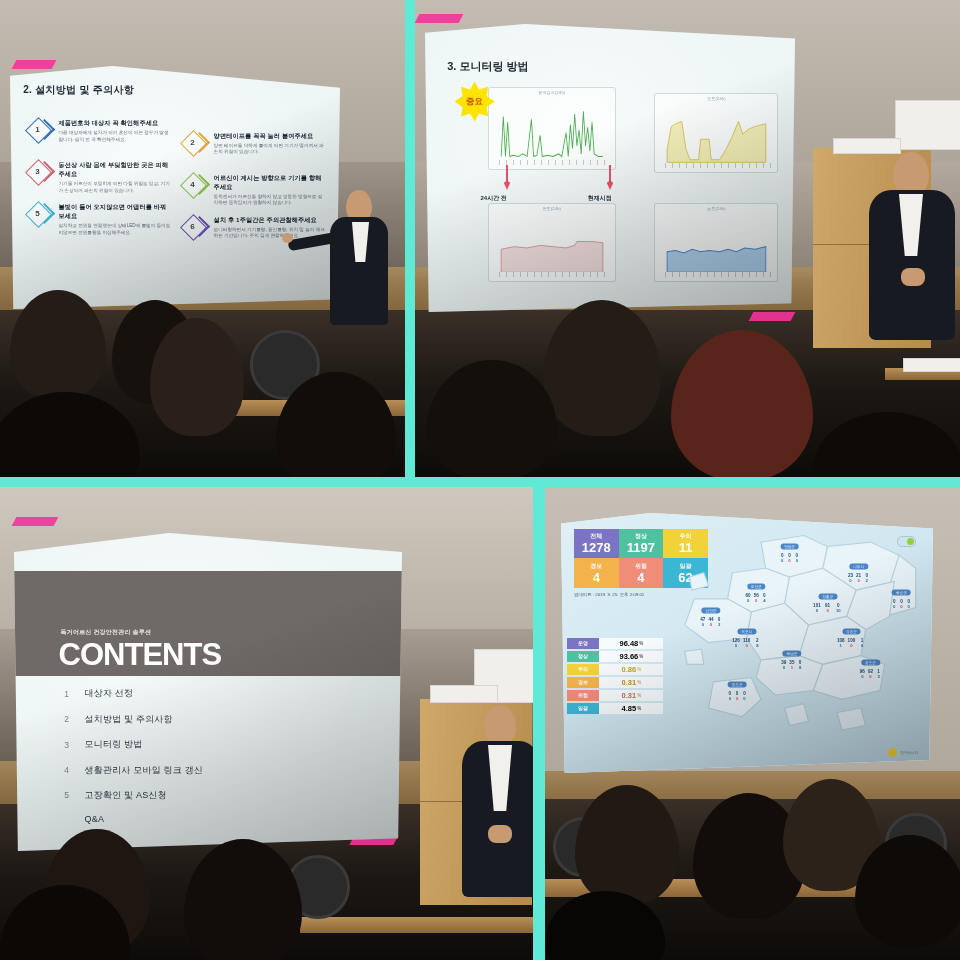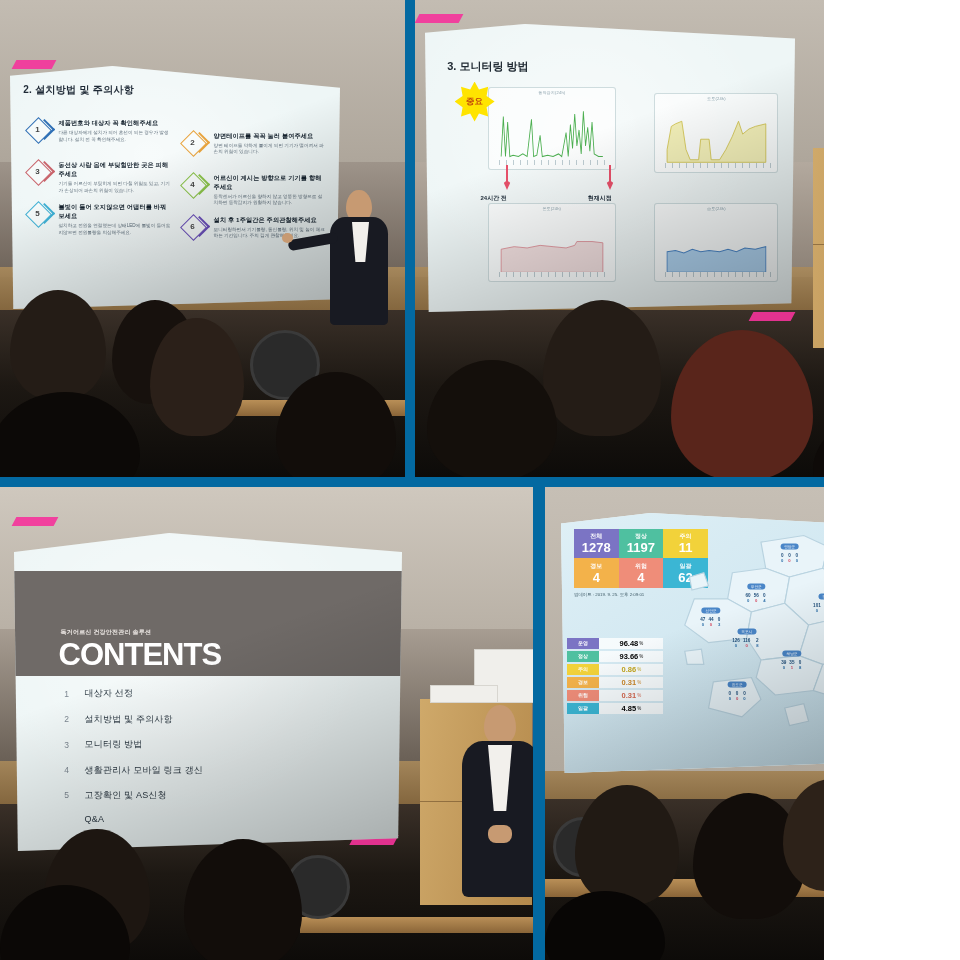--- a/index.html
+++ b/index.html
@@ -1,18 +1,18 @@
 <!DOCTYPE html>
 <html><head>
 <meta charset="utf-8">
 <title>Presentation Photo Collage</title>
 <style>
   html,body{margin:0;padding:0;background:#ffffff;}
   body{font-family:"Liberation Sans","DejaVu Sans",sans-serif;}
-  #collage{position:relative;width:824px;height:960px;background:#0369a1;overflow:hidden;}
+  #collage{position:relative;width:960px;height:960px;background:#5eead4;overflow:hidden;}
 
   .panel{position:absolute;overflow:hidden;background:#2a2622;}
   
   .room{position:absolute;inset:0;
     background:
       linear-gradient(180deg,#b9b2a9 0%,#a99f94 22%,#8d8378 46%,#463c33 62%,#241e19 80%,#120f0c 100%);
   }
   .wall-upper{position:absolute;left:0;right:0;top:0;height:34%;
     background:linear-gradient(180deg,#c3bcb2,#aea69b);}
   .wall-lower{position:absolute;left:0;right:0;top:34%;height:24%;

